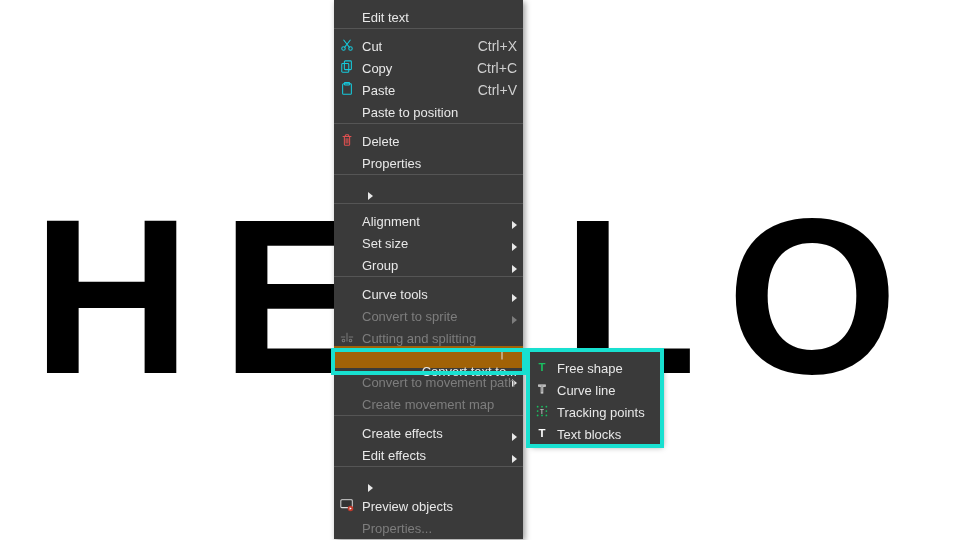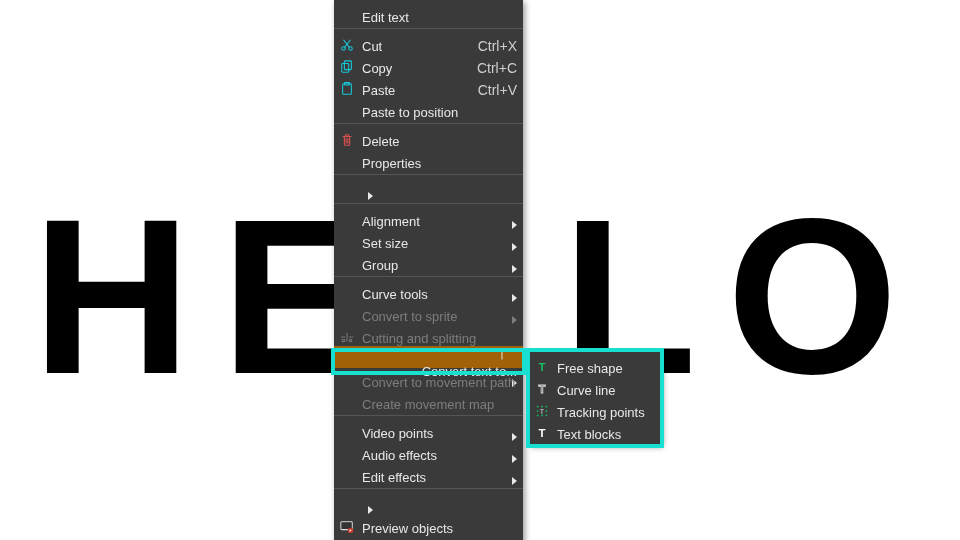--- a/index.html
+++ b/index.html
@@ -251,29 +251,24 @@
 
   <div class="menu-item disabled">
     <span class="icon"></span>
     <span class="label">Create movement map</span>
   </div>
 
   <div class="sep"></div>
 
   <div class="menu-item">
     <span class="icon"></span>
-    <span class="label">Video points</span>
-    <span class="arrow"></span>
-  </div>
-
-  <div class="menu-item">
-    <span class="icon"></span>
-    <span class="label">Audio effects</span>
-    <span class="arrow"></span>
-  </div>
+    <span class="label">Create effects</span>
+    <span class="arrow"></span>
+  </div>
+
 
   <div class="menu-item">
     <span class="icon"></span>
     <span class="label">Edit effects</span>
     <span class="arrow"></span>
   </div>
 
   <div class="sep"></div>
 
   <div class="menu-item">

